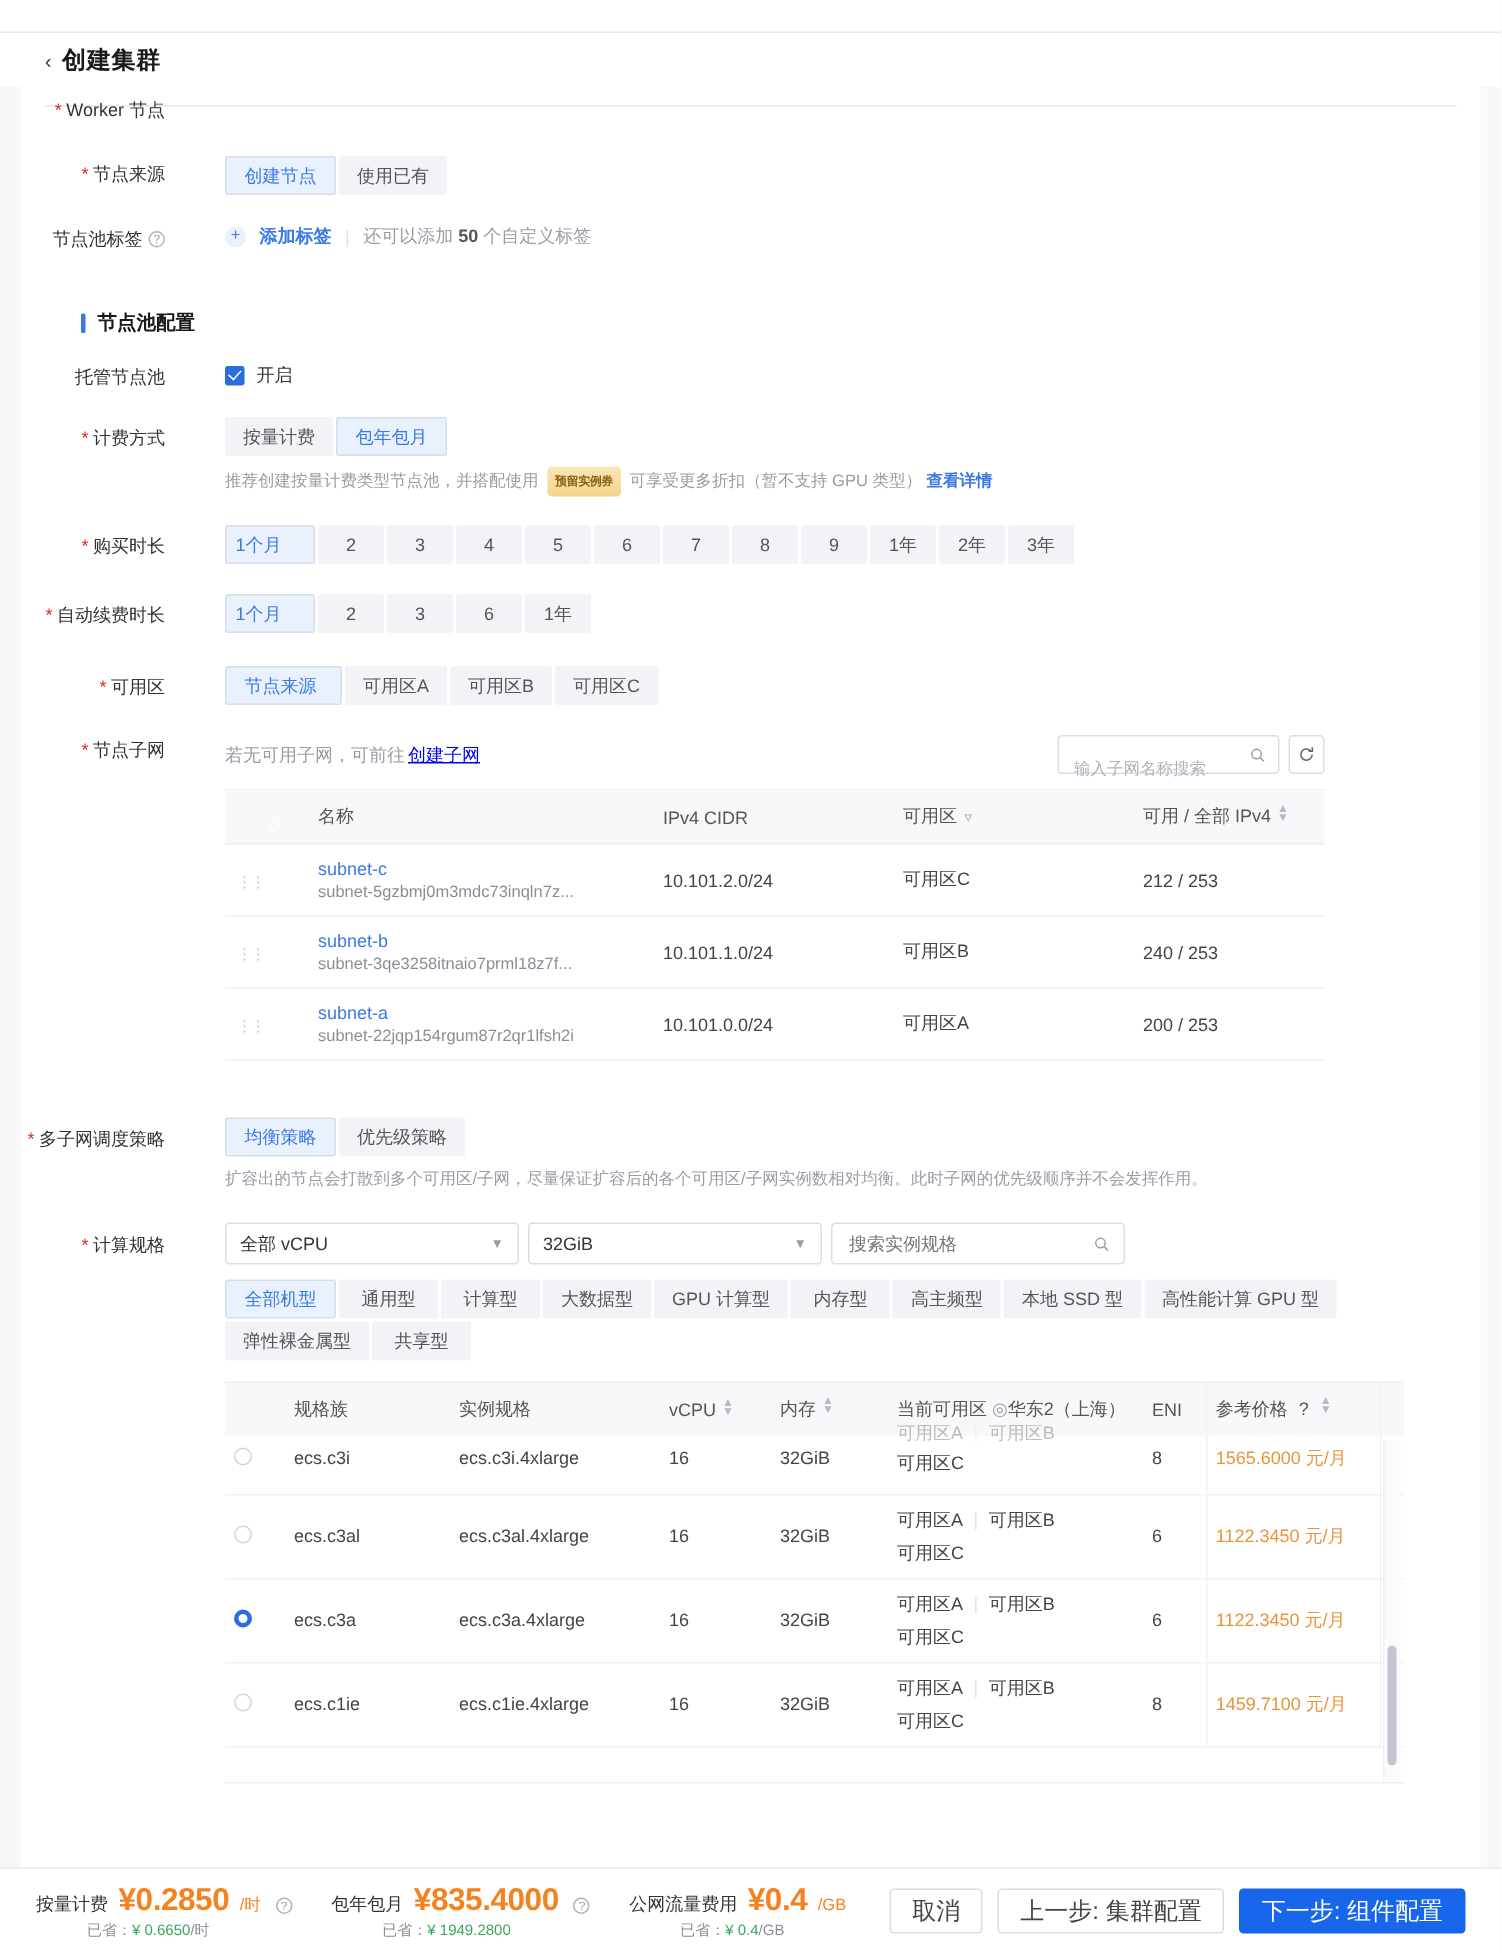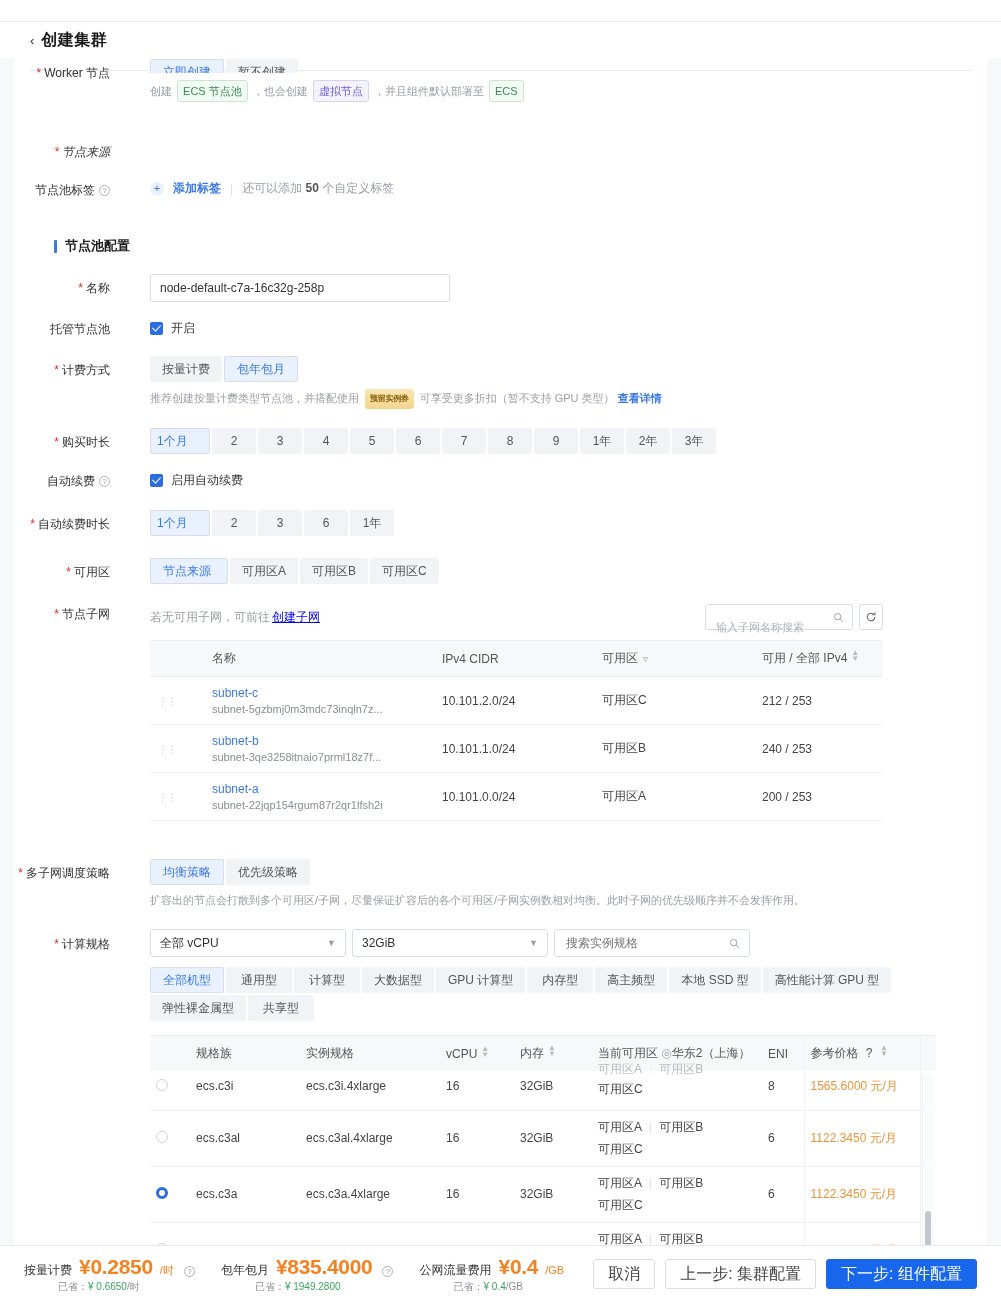--- a/index.html
+++ b/index.html
@@ -211,38 +211,30 @@
   <span class="back-chevron">‹</span>
   <span class="page-title">创建集群</span>
 </div>
 
 <div class="card">
 
   <div style="height:12px"></div>
   <div class="divider-line"></div>
   <div class="row" style="margin-top:-12px; padding-top:0;">
     <div class="lbl" style="padding-top:6px;"><span class="req">*</span><span>Worker 节点</span></div>
-    <div class="fld">
-      <div class="seg" style="overflow:hidden; height:14px;">
-        <div class="opt sel">立即创建</div>
-        <div class="opt">暂不创建</div>
-      </div>
-      <div class="hint" style="margin-top:7px;">
-        <span>创建</span>
-        <span class="tagpill">ECS 节点池</span>
-        <span>，也会创建</span>
-        <span class="tagpill purple">虚拟节点</span>
-        <span>，并且组件默认部署至</span>
-        <span class="tagpill">ECS</span>
-      </div>
-    </div>
-  </div>
-
-  <div class="row" style="margin-top:38px;font-style:italic;">
+  </div>
+
+  <div class="row" style="margin-top:22px;">
     <div class="lbl"><span class="req">*</span><span>节点来源</span></div>
+    <div class="fld">
+      <div class="seg">
+        <div class="opt sel">创建节点</div>
+        <div class="opt">使用已有</div>
+      </div>
+    </div>
   </div>
 
   <div class="row" style="margin-top:19px;">
     <div class="lbl" style="padding-top:2px;"><span>节点池标签</span><span class="qm">?</span></div>
     <div class="fld">
       <div class="addrow">
         <span class="plusico">+</span>
         <span class="addlink">添加标签</span>
         <span class="vsep">|</span>
         <span class="graytxt">
@@ -252,26 +244,20 @@
         </span>
       </div>
     </div>
   </div>
 
   <div class="sect" style="margin-top:32px;">
     <span class="bar"></span>
     <span class="t">节点池配置</span>
   </div>
 
-  <div class="row" style="margin-top:19px;">
-    <div class="lbl" style="padding-top:6px;"><span class="req">*</span><span>名称</span></div>
-    <div class="fld">
-      <input class="text-input" value="node-default-c7a-16c32g-258p" style="">
-    </div>
-  </div>
 
   <div class="row" style="margin-top:18px;">
     <div class="lbl" style="padding-top:1px;"><span>托管节点池</span></div>
     <div class="fld">
       <div class="cbline">
         <span class="cb"></span>
         <span class="cbtxt">开启</span>
       </div>
     </div>
   </div>
@@ -305,29 +291,20 @@
         <div class="opt">7</div>
         <div class="opt">8</div>
         <div class="opt">9</div>
         <div class="opt">1年</div>
         <div class="opt">2年</div>
         <div class="opt">3年</div>
       </div>
     </div>
   </div>
 
-  <div class="row" style="margin-top:18px;">
-    <div class="lbl" style="padding-top:1px;"><span>自动续费</span><span class="qm">?</span></div>
-    <div class="fld">
-      <div class="cbline">
-        <span class="cb"></span>
-        <span class="cbtxt">启用自动续费</span>
-      </div>
-    </div>
-  </div>
 
   <div class="row" style="margin-top:20px;">
     <div class="lbl" style="padding-top:6px;"><span class="req">*</span><span>自动续费时长</span></div>
     <div class="fld">
       <div class="seg num">
         <div class="opt sel" style="min-width:60px">1个月</div>
         <div class="opt">2</div>
         <div class="opt">3</div>
         <div class="opt">6</div>
         <div class="opt">1年</div>

